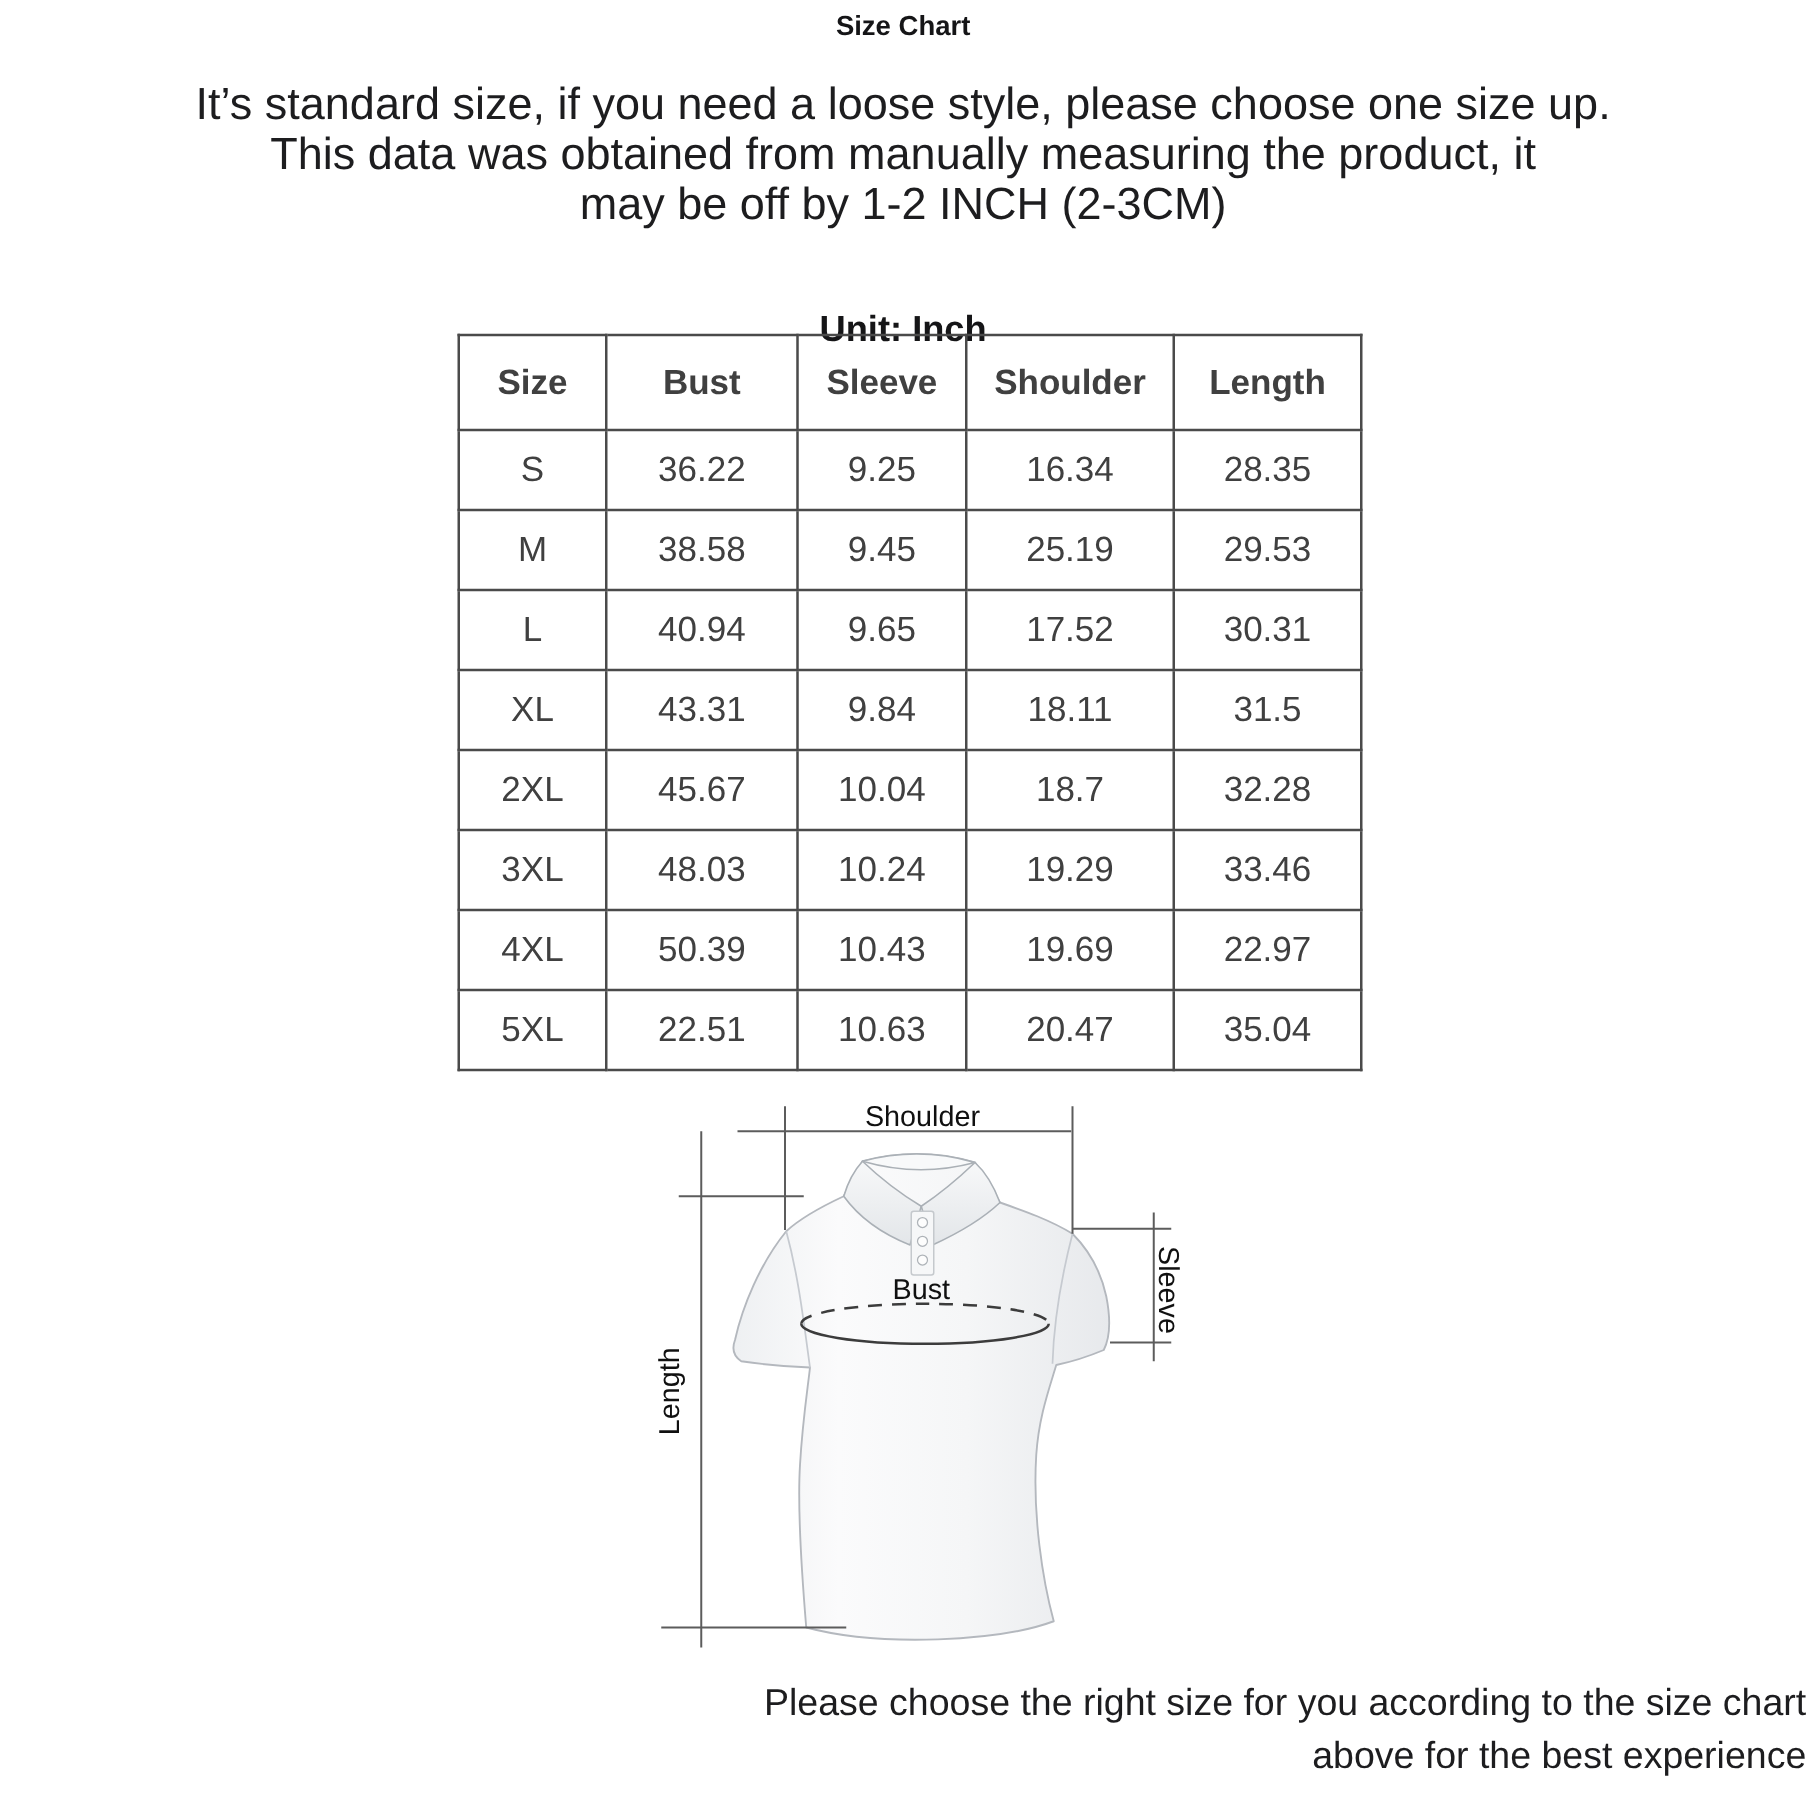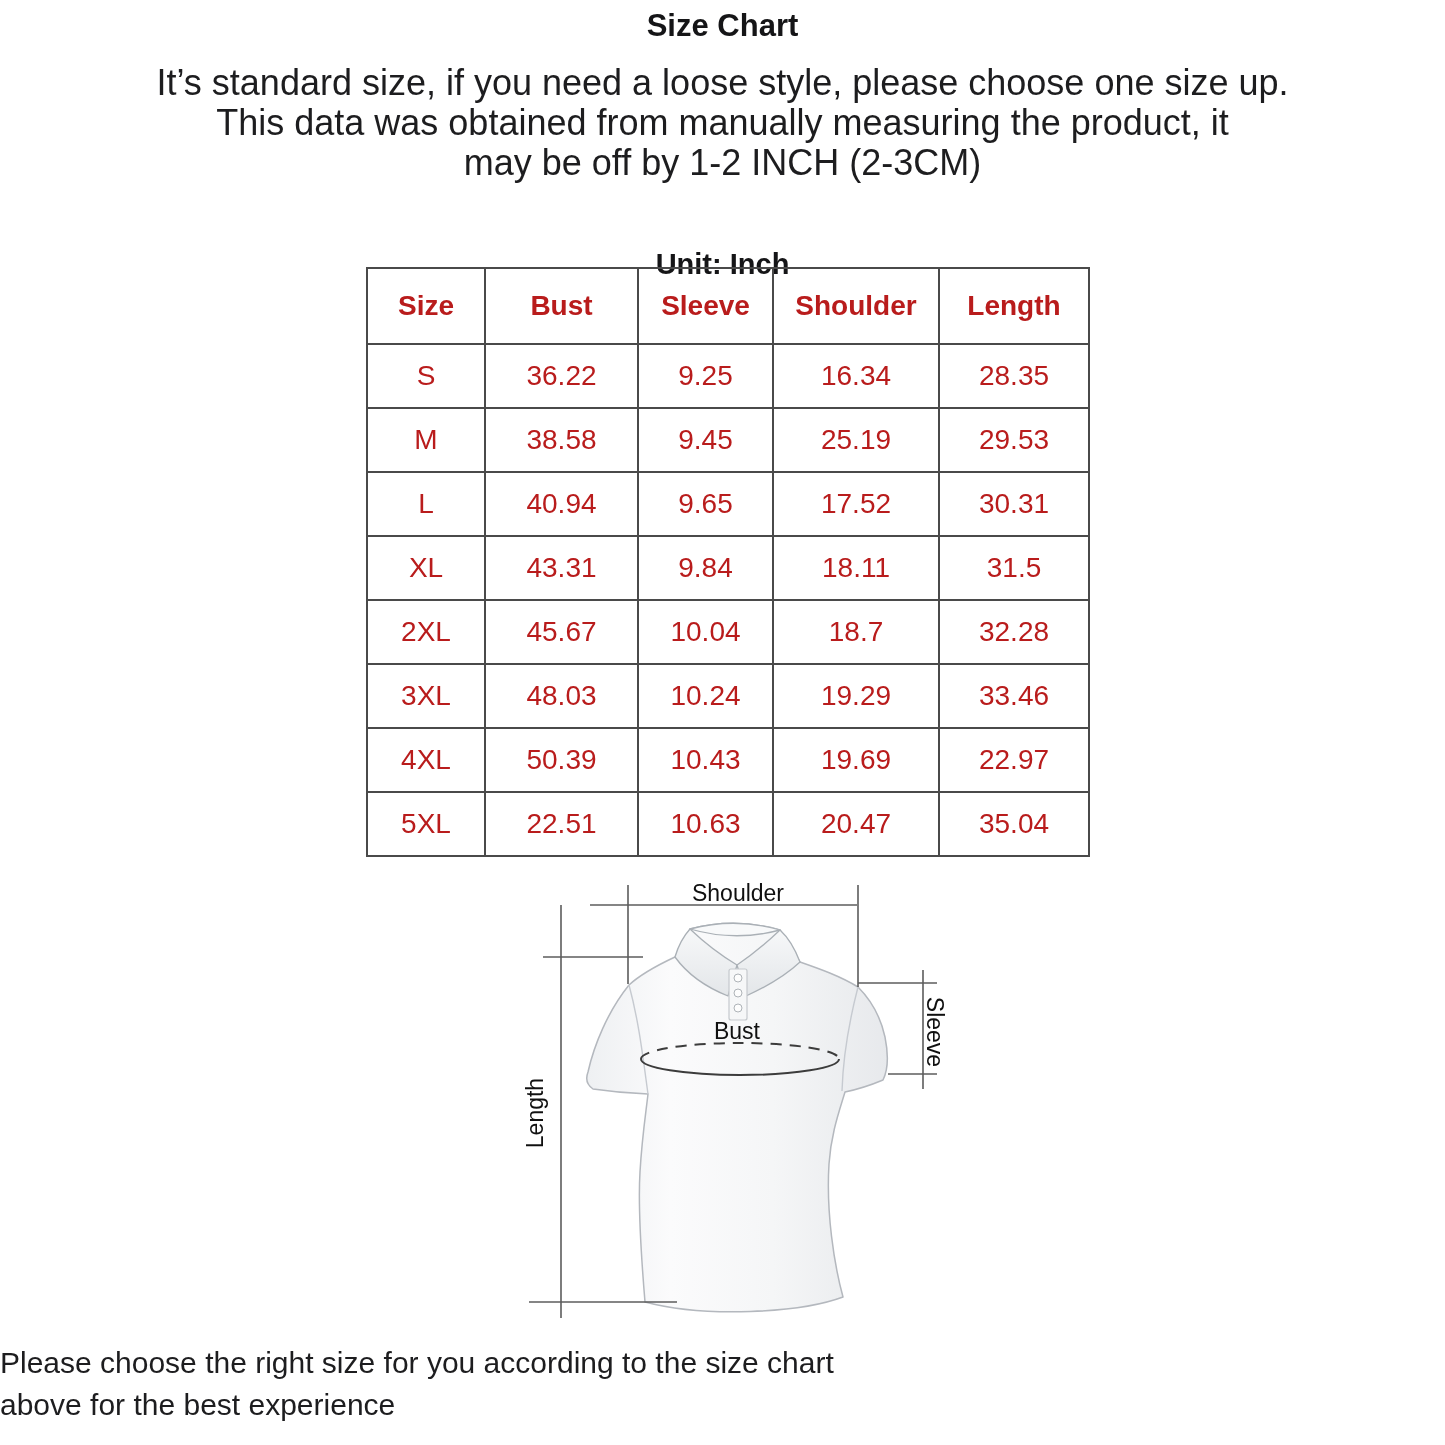--- a/index.html
+++ b/index.html
@@ -11,21 +11,21 @@
     background: #ffffff;
     font-family: "Liberation Sans", sans-serif;
     color: #1d1d1f;
     overflow: hidden;
   }
   .page-title {
     position: absolute;
     top: 8px; left: 0;
     width: 100%;
     text-align: center;
-    font-size: 31px;
+    font-size: 22px;
     font-weight: 700;
     color: #151517;
   }
   .description {
     position: absolute;
     top: 63px; left: 0;
     width: 100%;
     text-align: center;
     font-size: 36px;
     line-height: 40px;
@@ -43,21 +43,21 @@
     margin-top: 40px;
   }
   table.size-table {
     position: absolute;
     top: 267px; left: 366px;
     width: 722px;
     border-collapse: collapse;
     table-layout: fixed;
     text-align: center;
     font-size: 28px;
-    color: #b91c1c;
+    color: #404040;
     border-radius: 18px;
   }
   table.size-table th,
   table.size-table td {
     border: 2px solid #4a4a4a;
     vertical-align: middle;
     padding: 0;
   }
   table.size-table th { height: 76px; font-weight: 700; font-size: 28px; }
   table.size-table td { height: 64px; font-weight: 400; }
@@ -65,21 +65,21 @@
   svg.diagram text {
     font-family: "Liberation Sans", sans-serif;
     font-size: 23px;
     fill: #101010;
   }
   .measure { stroke: #5c5c5c; stroke-width: 1.6; fill: none; }
   .footer-note {
     position: absolute;
     top: 1342px; left: 0;
     width: 100%;
-    text-align: left;
+    text-align: right;
     font-size: 30px;
     line-height: 42px;
     font-weight: 400;
     color: #1d1d1f;
   }
 </style>
 </head>
 <body>
 
 <div class="canvas">

